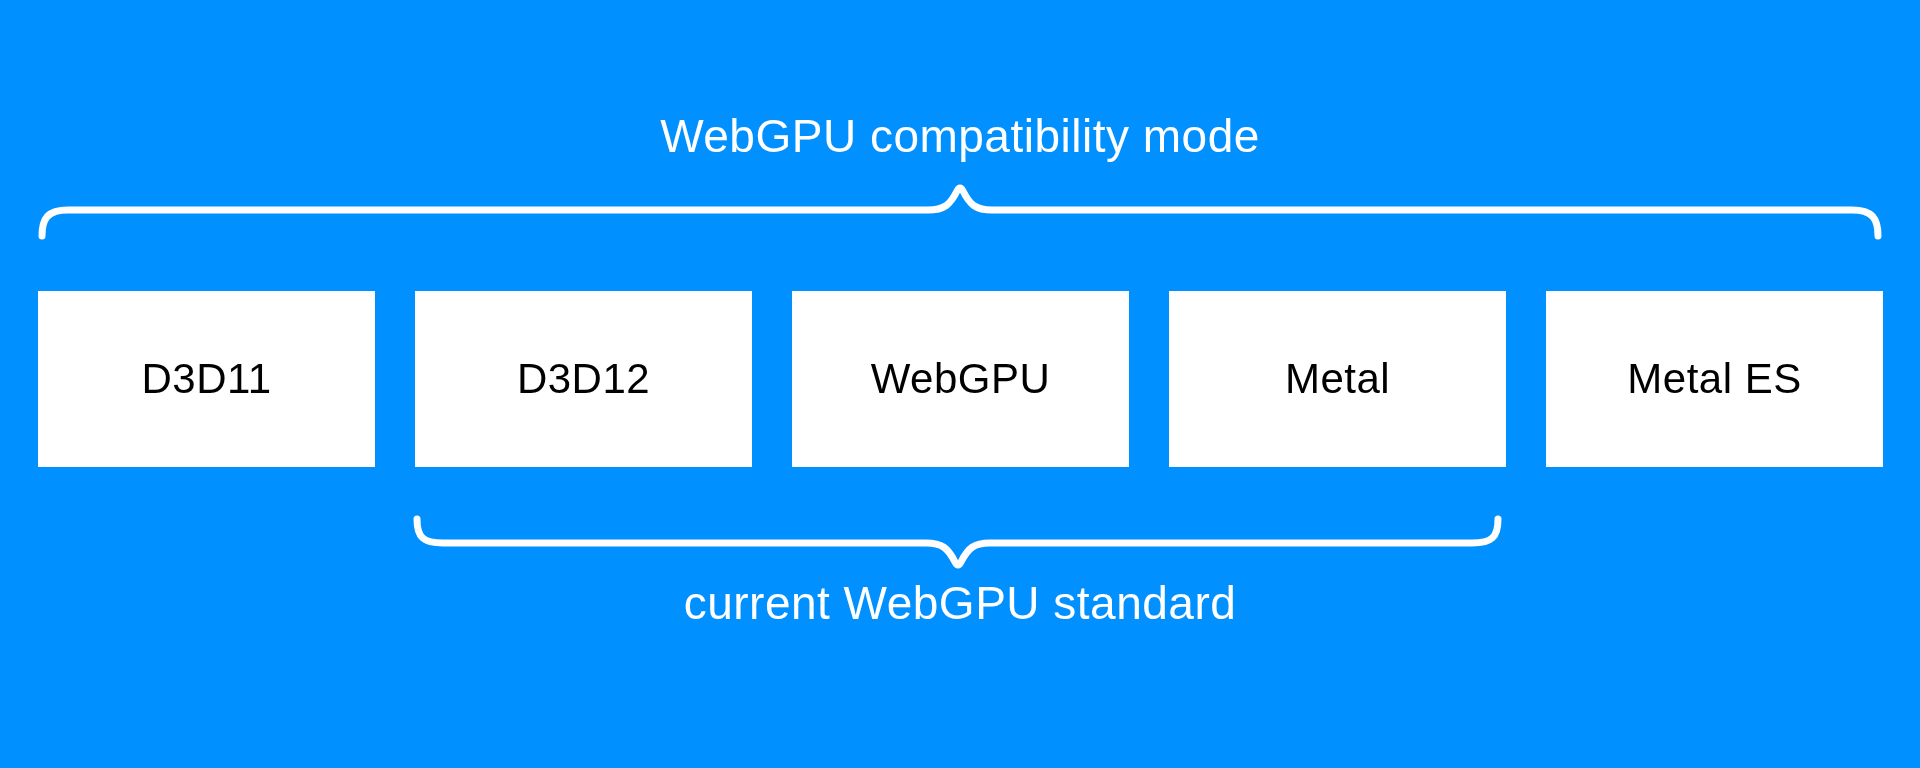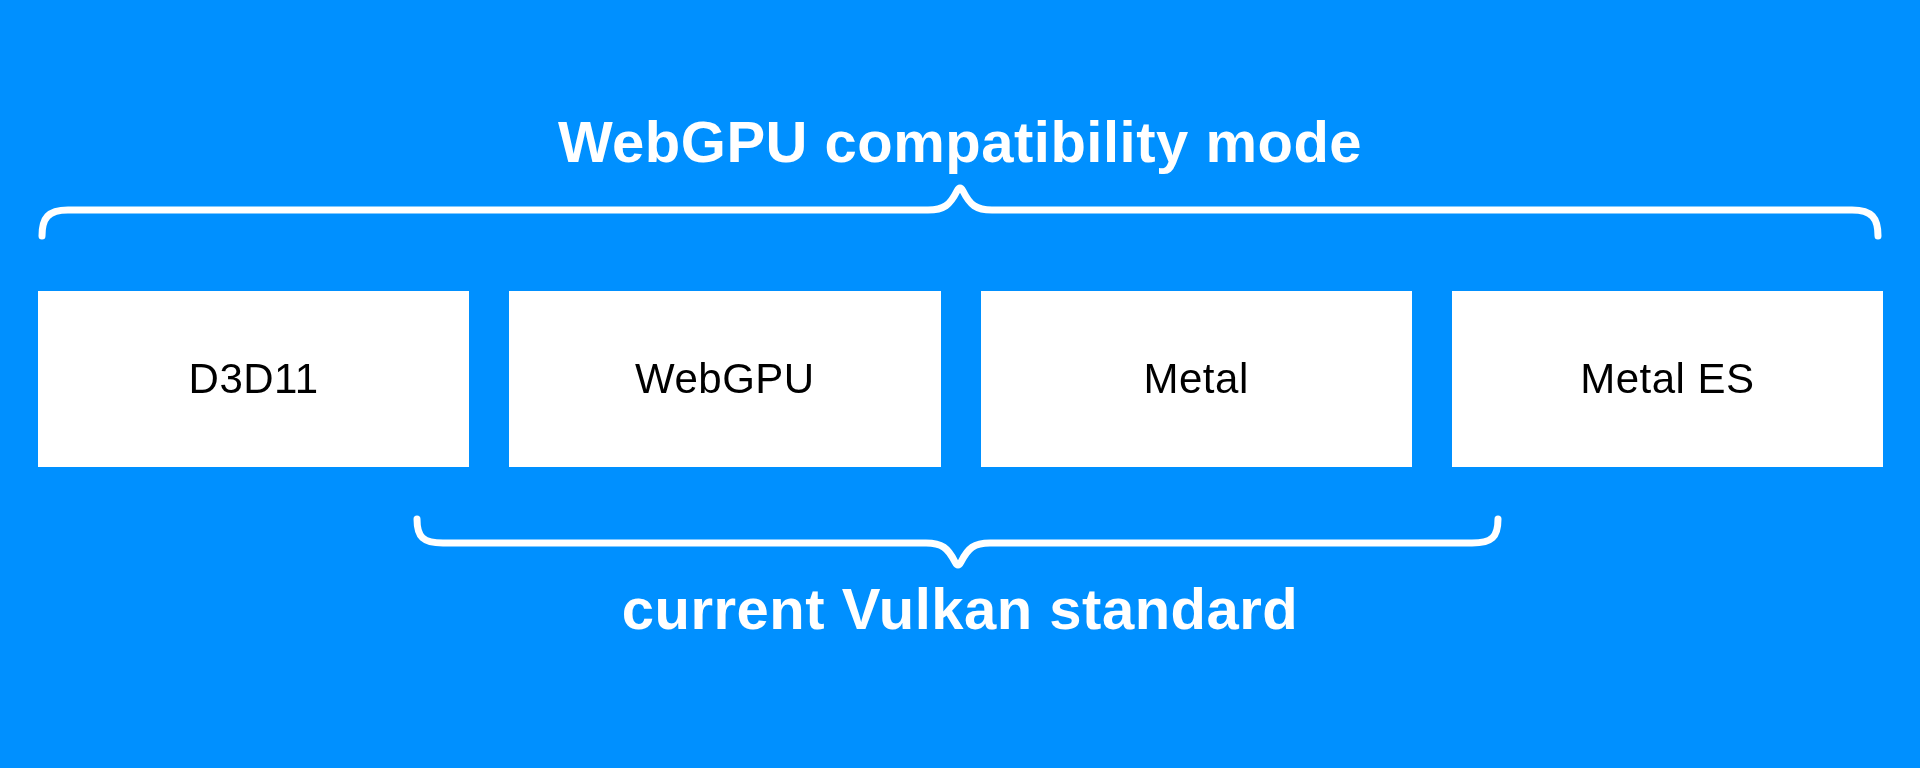--- a/index.html
+++ b/index.html
@@ -20,24 +20,24 @@
     background: var(--bg);
     overflow: hidden;
   }
 
   .group-label {
     position: absolute;
     left: 0;
     width: 100%;
     text-align: center;
     color: var(--label-text);
-    font-size: 58px;
+    font-size: 46px;
     line-height: 1;
     letter-spacing: 0.5px;
-    font-weight: 700;
+    font-weight: 400;
   }
   .group-label.top { top: 113px; }
   .group-label.bottom { top: 580px; }
 
   .braces-layer {
     position: absolute;
     left: 0;
     top: 0;
     width: 1920px;
     height: 768px;
@@ -97,25 +97,28 @@
              C 968 548 974 543 990 543
              L 1472 543
              C 1492 543 1498 537 1498 519"></path>
   </svg>
 
   <div class="boxes-row">
     <div class="api-box">
       <span>D3D11</span>
     </div>
     <div class="api-box">
+      <span>D3D12</span>
+    </div>
+    <div class="api-box">
       <span>WebGPU</span>
     </div>
     <div class="api-box">
       <span>Metal</span>
     </div>
     <div class="api-box">
       <span>Metal ES</span>
     </div>
   </div>
 
-  <div class="group-label bottom">current Vulkan standard</div>
+  <div class="group-label bottom">current WebGPU standard</div>
 
 </div>
 
 </body></html>

